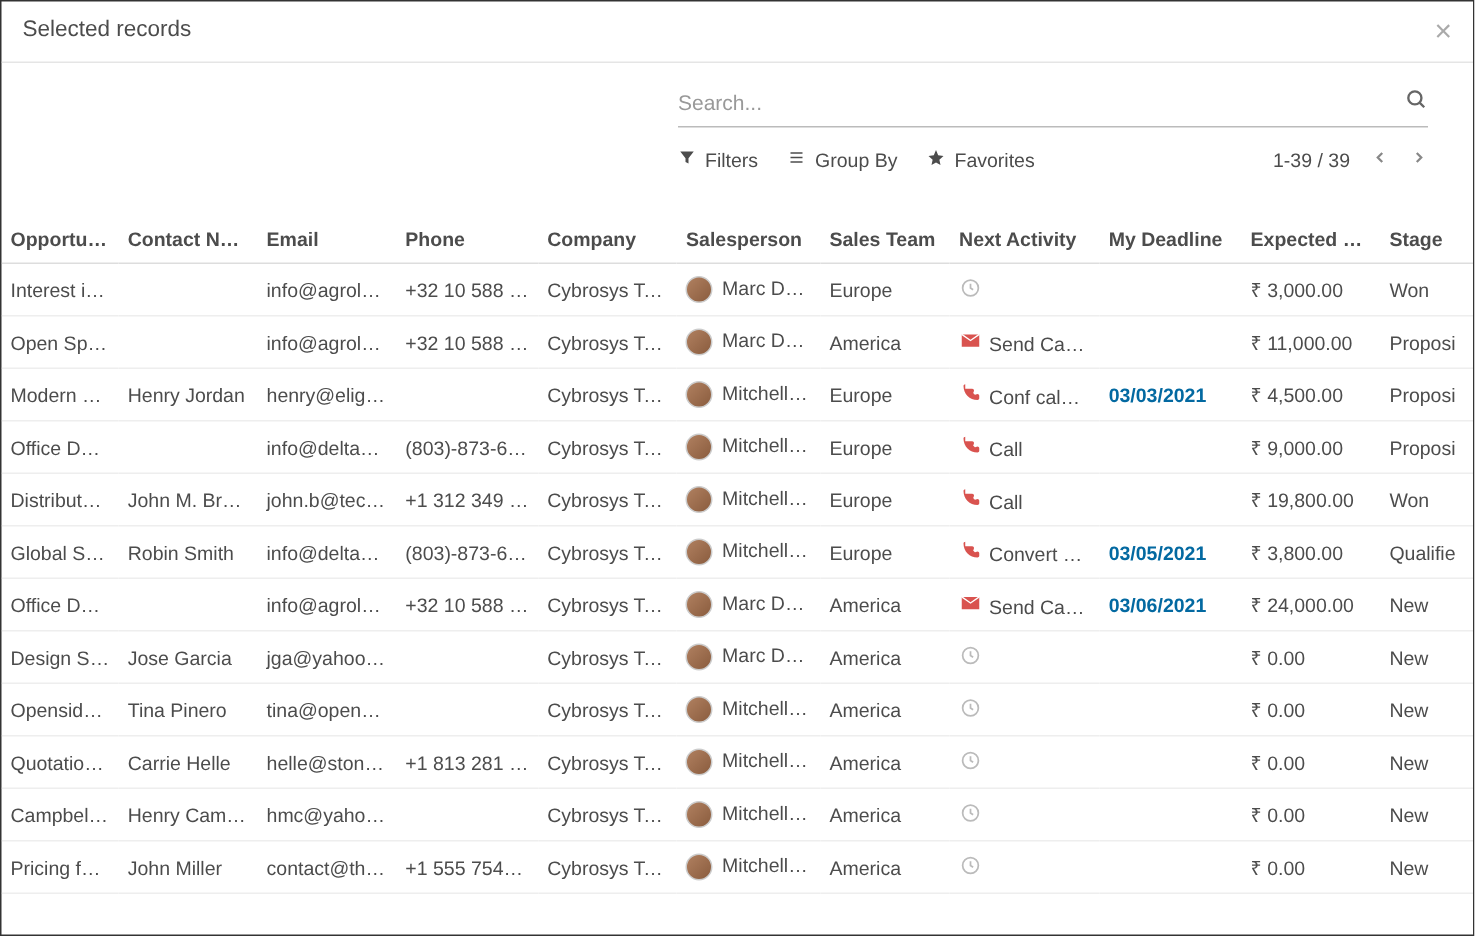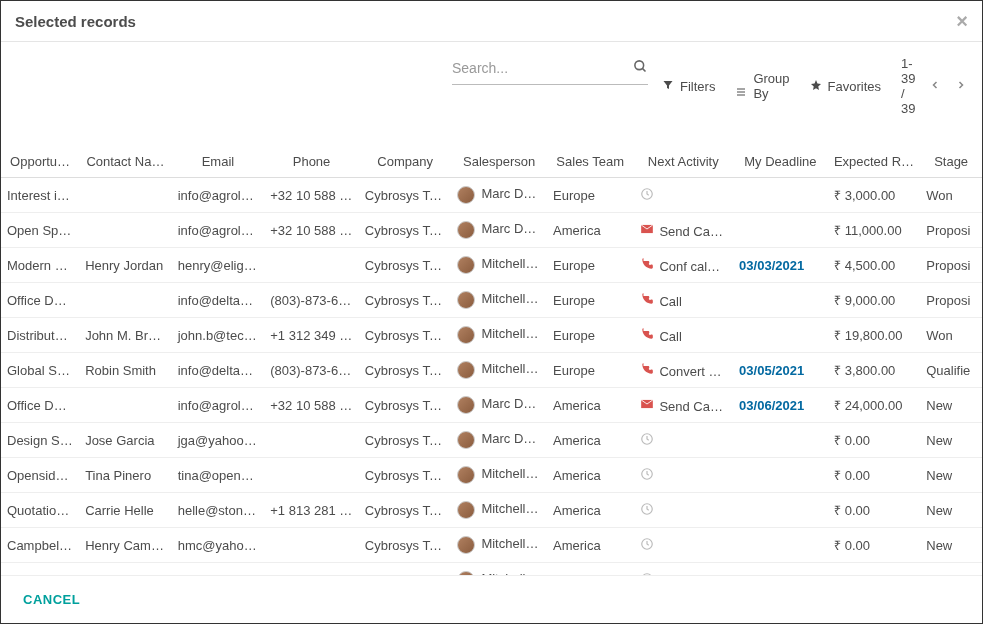--- a/index.html
+++ b/index.html
@@ -9,25 +9,24 @@
     height: 624px;
     background: #fff;
     border: 1px solid #333;
     position: relative;
     display: flex;
     flex-direction: column;
     overflow: hidden;
   }
   .modal-header {
     display: flex;
-    align-items: center;
+    align-items: flex-start;
     justify-content: space-between;
     padding: 10px 14px;
     border-bottom: 1px solid #e5e5e5;
-    font-weight: bold;
   }
   .modal-title { font-size: 15px; color: #4c4c4c; }
   .close-x { font-size: 20px; color: #aaa; cursor: pointer; line-height: 1; }
   .scroll-body {
     flex: 1;
     overflow: hidden;
     position: relative;
   }
   .body-inner {
     position: absolute;
@@ -38,21 +37,21 @@
   .toolbar {
     display: flex;
     justify-content: flex-end;
     align-items: flex-start;
     padding: 14px 30px 0 20px;
     gap: 30px;
     flex-wrap: wrap;
   }
   .toolbar-right {
     display: flex;
-    flex-direction: row;
+    flex-direction: column;
     align-items: flex-start;
     gap: 14px;
     width: 500px;
   }
   .search-wrap {
     display: flex;
     align-items: center;
     width: 100%;
     border-bottom: 1px solid #bbb;
     padding-bottom: 4px;
@@ -90,24 +89,23 @@
   }
   .table th, .table td {
     padding: 8px 6px;
     text-align: left;
     white-space: nowrap;
     overflow: hidden;
     text-overflow: ellipsis;
     border-bottom: 1px solid #eee;
   }
   .table th {
-    font-weight: 400;
+    font-weight: 700;
     color: #4c4c4c;
     border-bottom: 1px solid #ddd;
-    text-align: center;
   }
   .table tr:first-child th { padding-top: 12px; }
   .table td { height: 31px; }
   .num { text-align: right; margin-left: 32px; }
   .deadline-red { color: #0369a1; font-weight: 600; }
   .avatar {
     display: inline-block;
     width: 18px; height: 18px;
     border-radius: 50%;
     background: linear-gradient(135deg, #b08060, #8a5c3e);
@@ -424,17 +422,14 @@
               <td></td>
               <td class="num">₹ 0.00</td>
               <td>New</td>
             </tr>
           </tbody>
       </table>
 
     </div>
   </div>
 
-  <div class="modal-footer">
-    <span class="cancel-btn">CANCEL</span>
-  </div>
 
 </div>
 
 </body></html>

